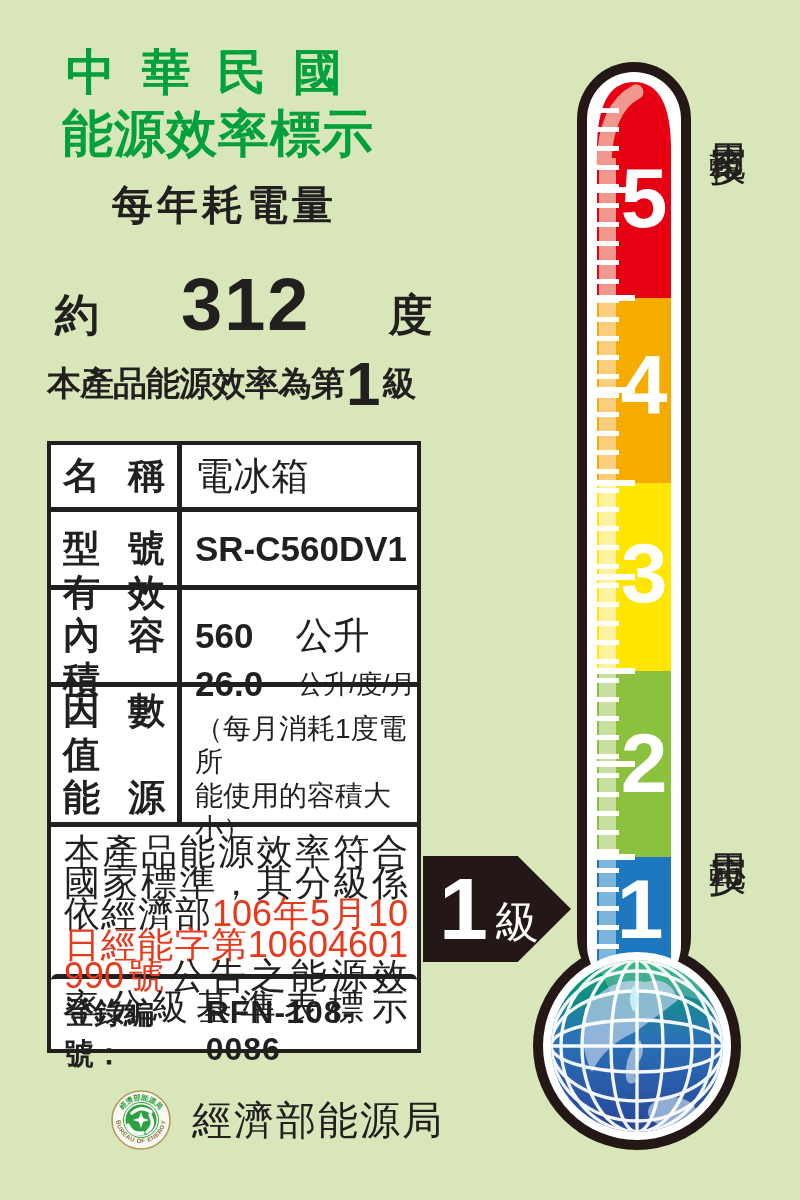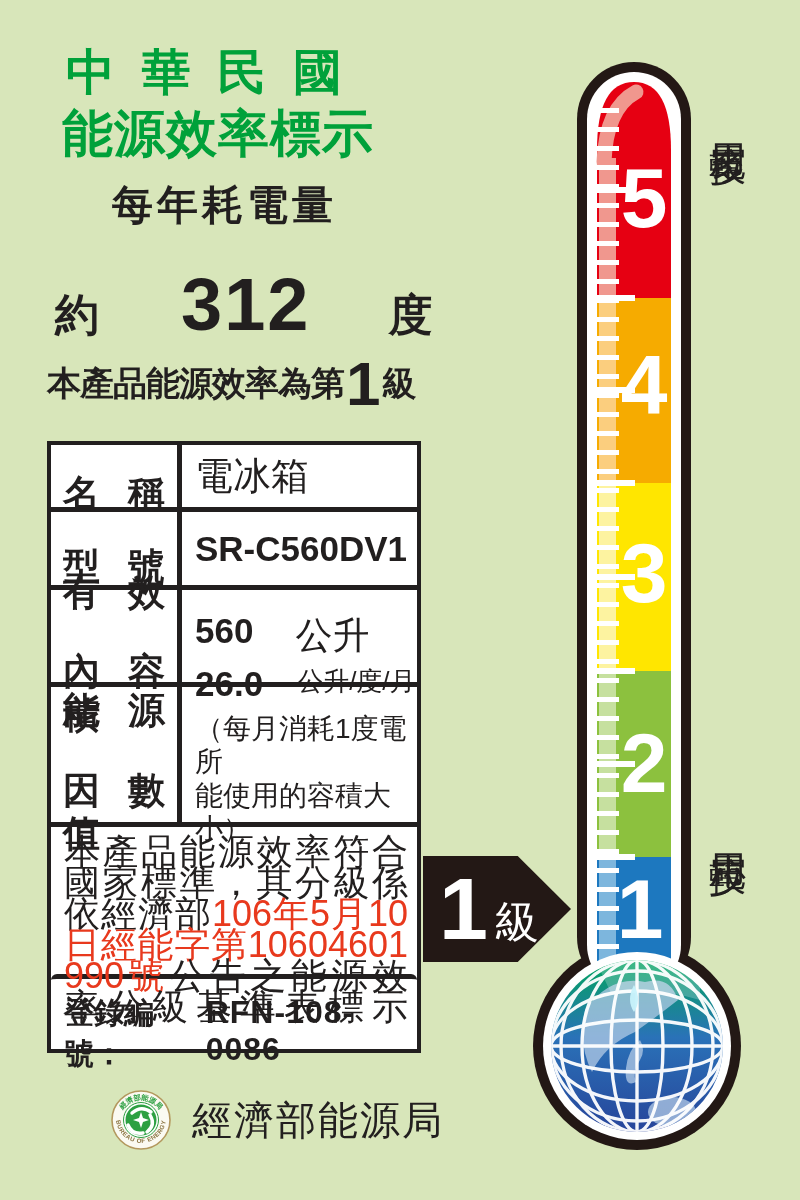--- a/index.html
+++ b/index.html
@@ -24,26 +24,26 @@
   .grade-line .txt{font-size:34px;font-weight:bold;letter-spacing:-1px;}
   .grade-line .big{font-size:62px;font-weight:bold;margin:0 2px;}
   
   .spec-table{left:47px;top:441px;width:374px;box-sizing:border-box;
     border:4px solid #221f1f;background:#ffffff;}
   .t-row{display:flex;box-sizing:border-box;}
   .t-row + .t-row{border-top:5px solid #221f1f;}
   .cell-label{width:131px;box-sizing:border-box;border-right:5px solid #221f1f;
     display:flex;flex-direction:column;justify-content:center;padding:0 12px;}
   .cell-label .jline{font-size:37px;font-weight:bold;line-height:1.18;
-    text-align:justify;text-align-last:justify;text-justify:distribute;margin-top:36px;}
+    text-align:justify;text-align-last:justify;text-justify:distribute;}
   .cell-value{flex:1;display:flex;flex-direction:column;justify-content:center;
     padding-left:13px;box-sizing:border-box;}
   .v-main{font-size:38px;}
   .v-model{font-size:35px;font-weight:bold;}
-  .v-inline{display:flex;align-items:flex-start;}
+  .v-inline{display:flex;align-items:center;}
   .v-num{font-size:35px;font-weight:bold;}
   .v-unit{font-size:37px;margin-left:42px;}
   .v-unit-small{font-size:26px;margin-left:34px;}
   .v-note{font-size:28px;line-height:1.18;margin-top:8px;letter-spacing:0px;}
   .r1{height:62px;} .r2{height:78px;} .r3{height:97px;} .r4{height:140px;}
   .r5{height:152px;display:block;padding:9px 9px 0 13px;}
   .r6{height:75px;display:block;padding:14px 0 0 13px;border-radius:6px;}
   .notice{font-size:36px;line-height:31px;text-align:justify;text-align-last:justify;
     text-justify:distribute;word-break:break-all;}
   .notice .red{color:#e8391d;}
@@ -185,22 +185,22 @@
       </div>
       <div class="cell-value">
         <div class="v-inline">
           <span class="v-num">560</span>
           <span class="v-unit">公升</span>
         </div>
       </div>
     </div>
     <div class="t-row r4">
       <div class="cell-label">
+        <div class="jline">因數值</div>
         <div class="jline">能 源</div>
-        <div class="jline">因數值</div>
       </div>
       <div class="cell-value">
         <div class="v-inline">
           <span class="v-num">26.0</span>
           <span class="v-unit-small">公升/度/月</span>
         </div>
         <div class="v-note">
           <div>（每月消耗1度電所</div>
           <div>  能使用的容積大小）</div>
         </div>

